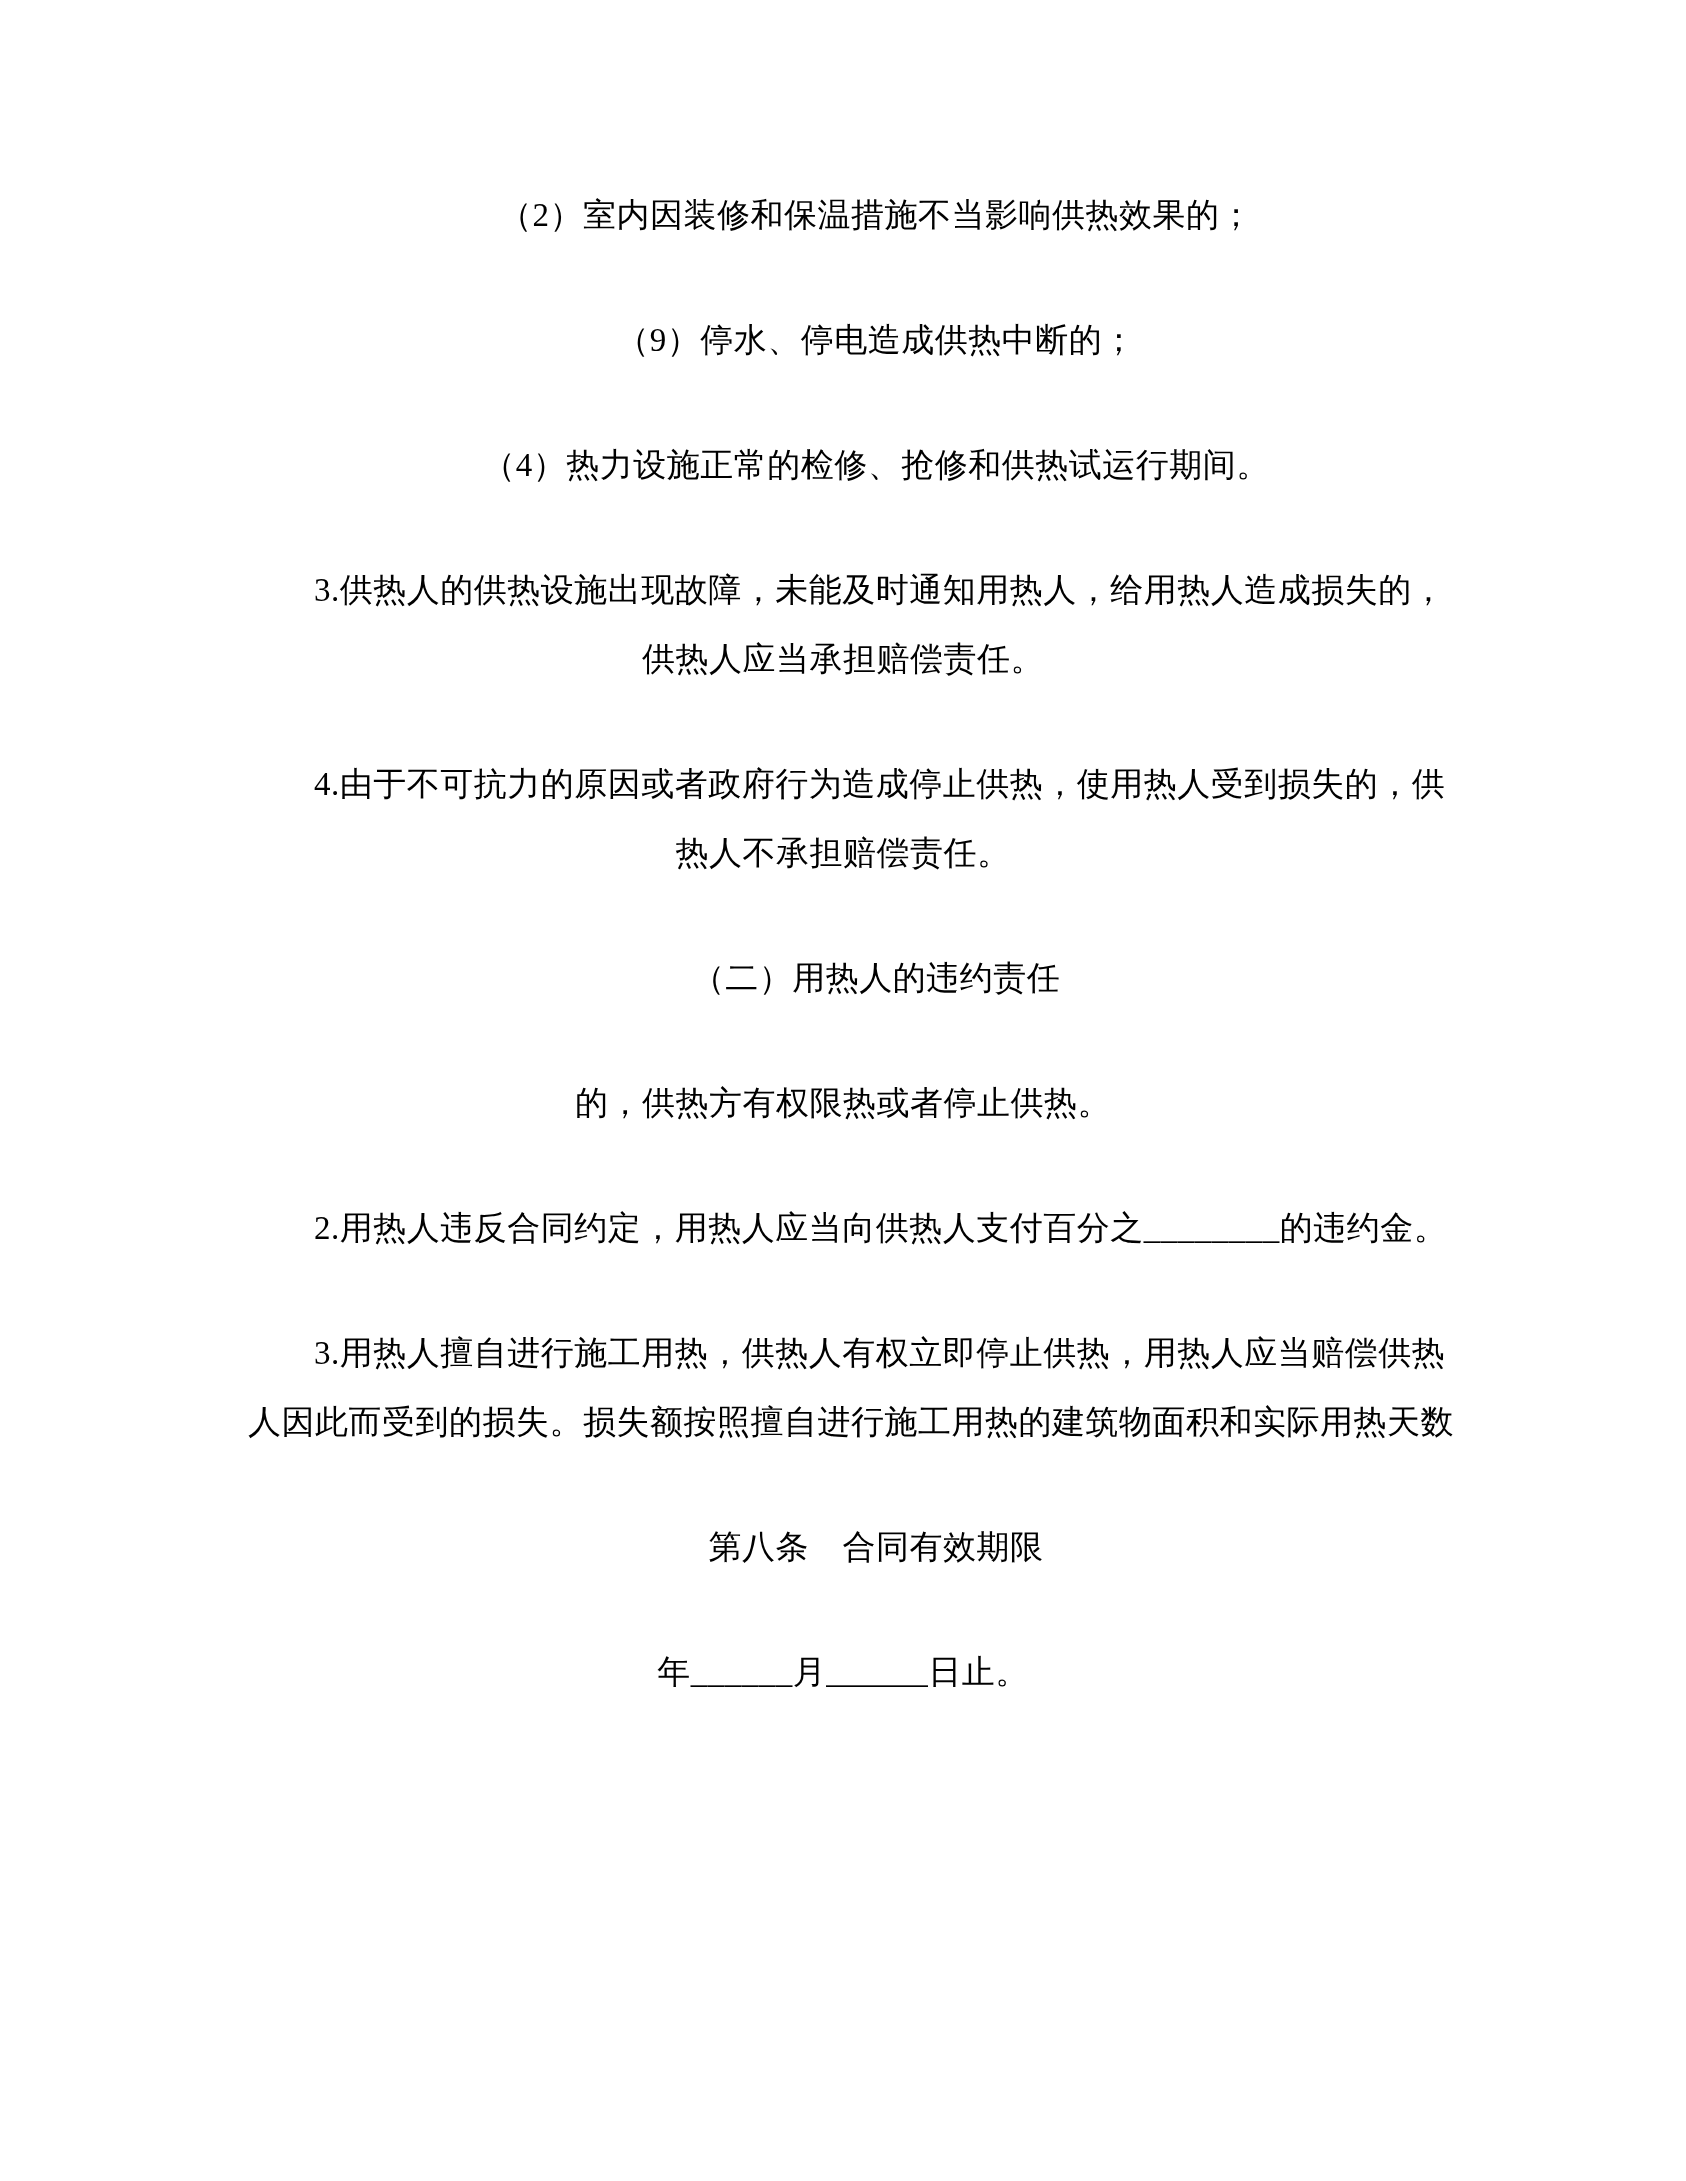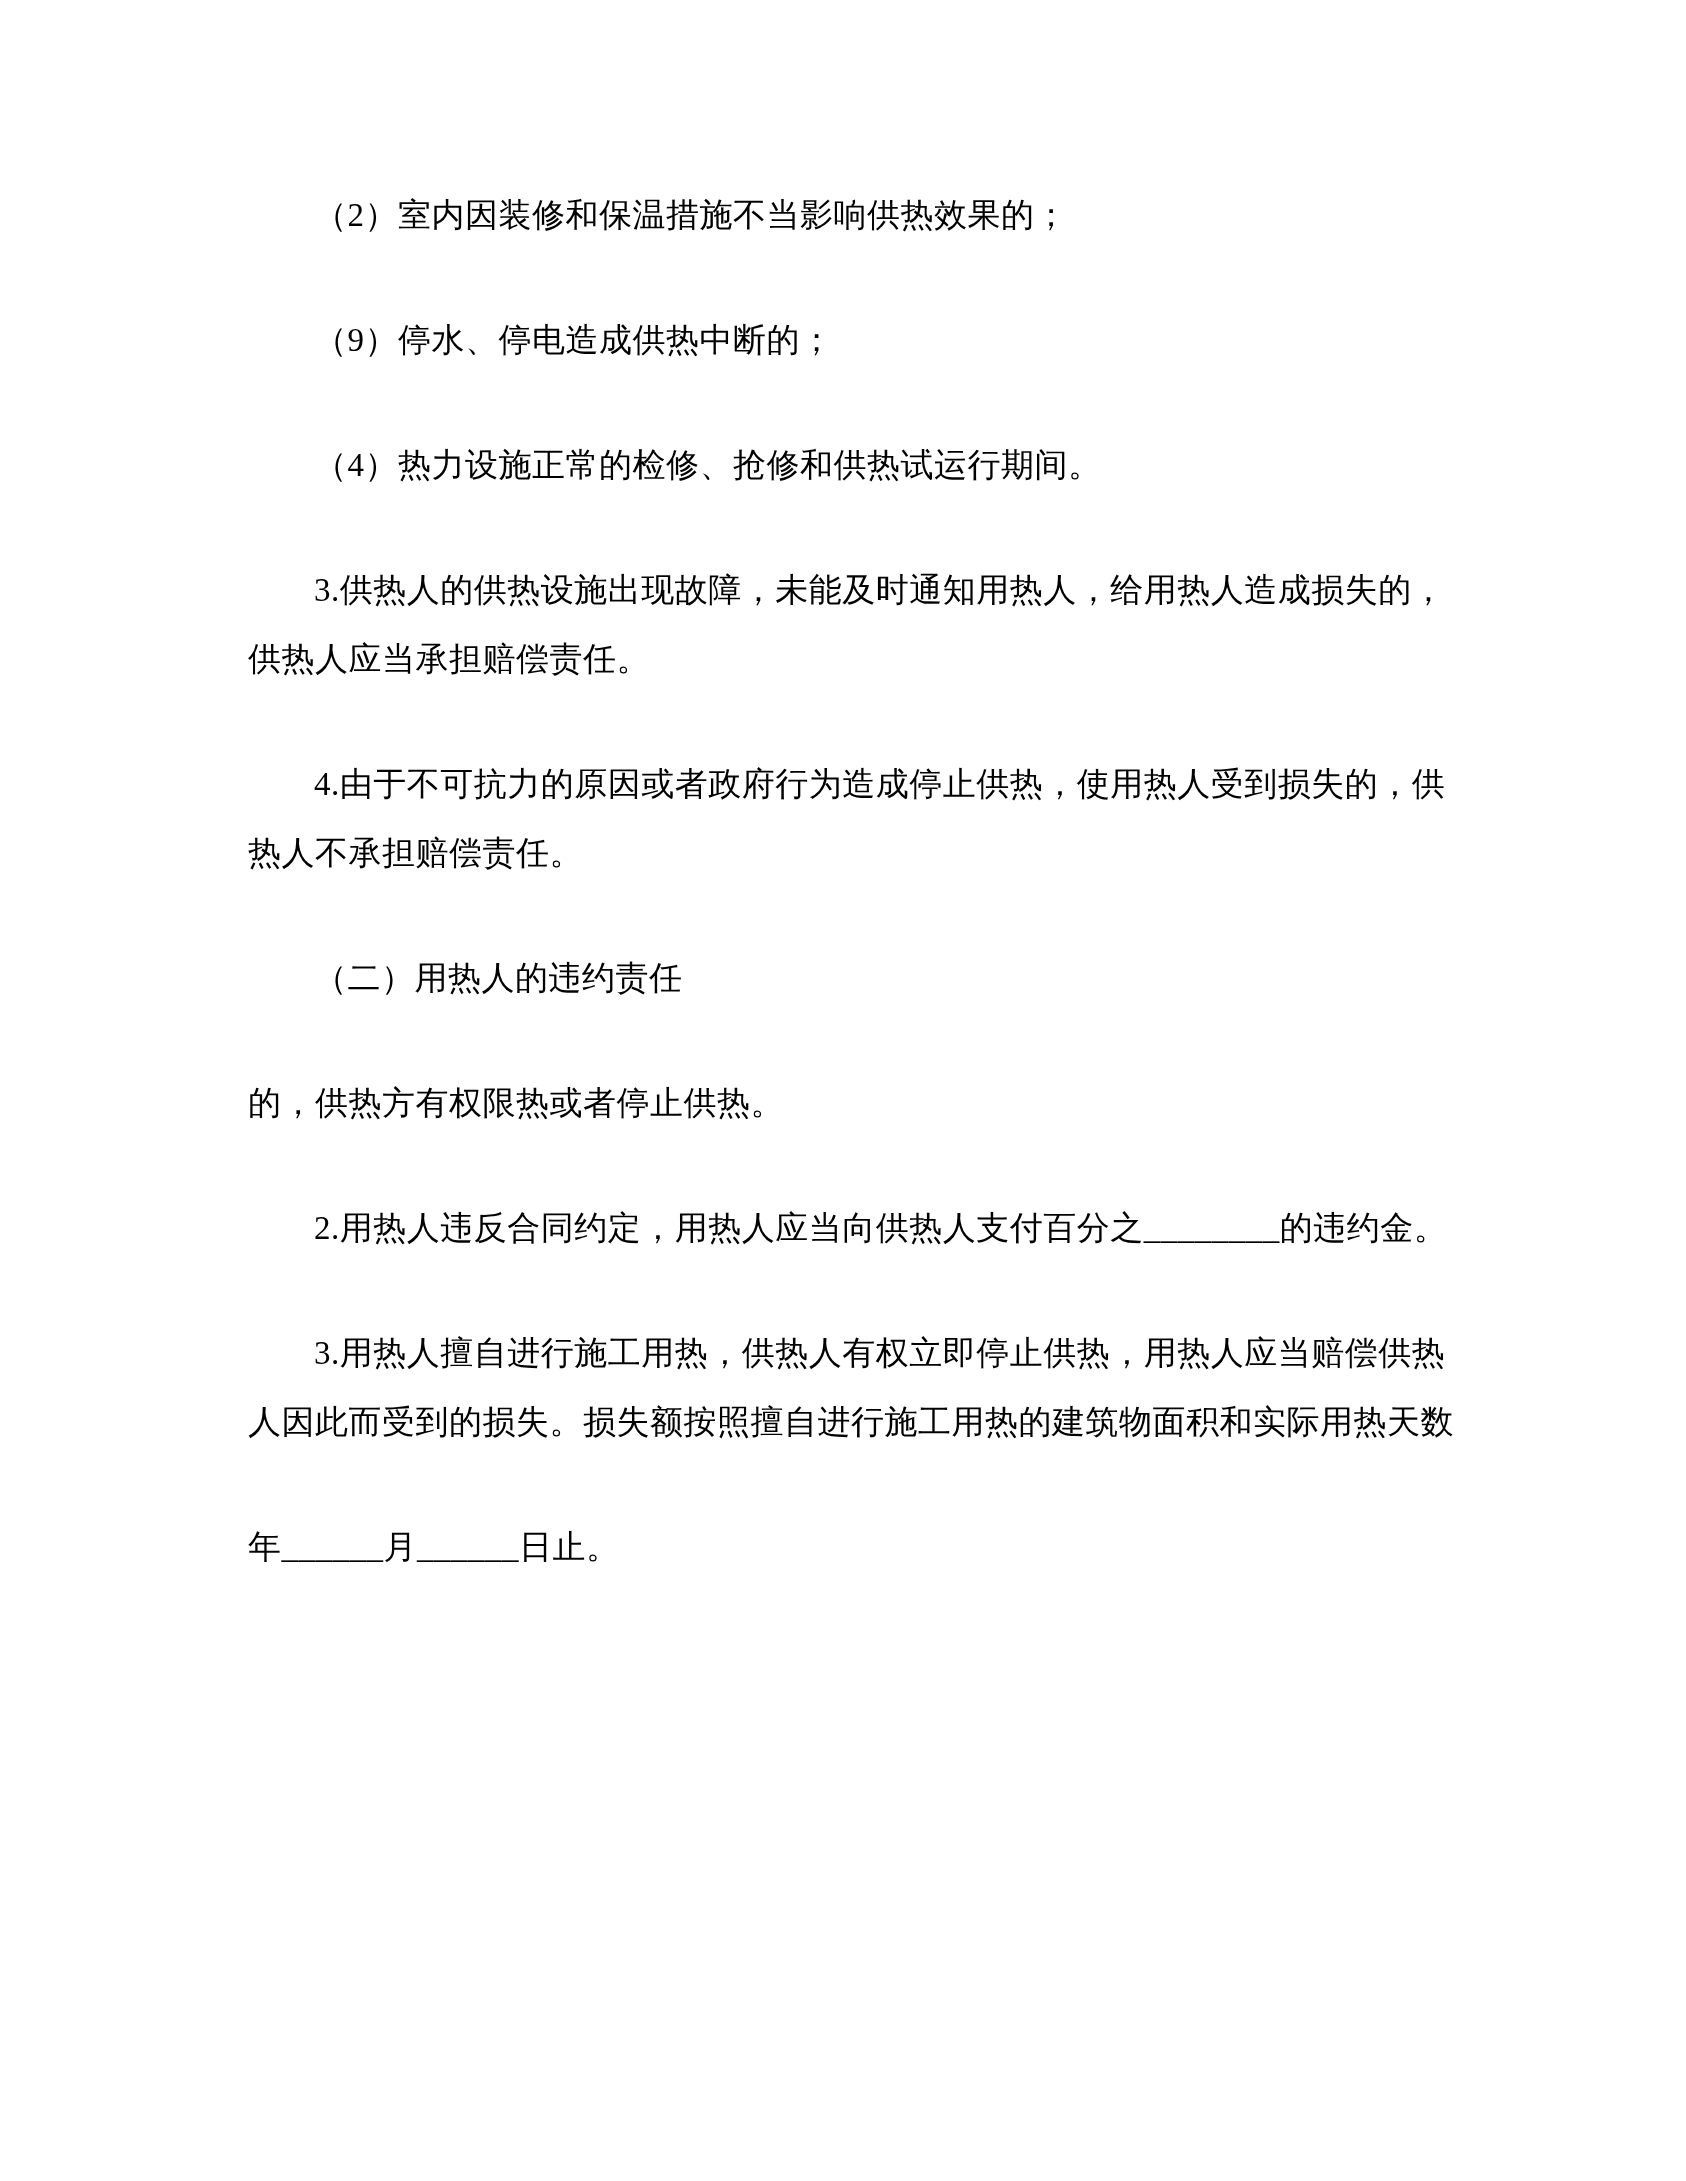--- a/index.html
+++ b/index.html
@@ -1,15 +1,15 @@
 <!DOCTYPE html>
 <html style="font-size:14.7px"><head>
 <meta charset="utf-8">
 <style>
-  * { box-sizing: border-box; }
+  * { box-sizing: border-box; text-align: center; }
   html, body {
     margin: 0;
     padding: 0;
     background: #ffffff;
   }
   .page {
     position: relative;
     width: 1686px;
     height: 2182px;
     background: #ffffff;
@@ -75,20 +75,23 @@
 
     <p class="para">
       <span class="line indent">2.用热人违反合同约定，用热人应当向供热人支付百分之________的违约金。</span>
     </p>
 
     <p class="para">
       <span class="line indent">3.用热人擅自进行施工用热，供热人有权立即停止供热，用热人应当赔偿供热</span>
       <span class="line">人因此而受到的损失。损失额按照擅自进行施工用热的建筑物面积和实际用热天数</span>
     </p>
 
+    <p class="para">
+      <span class="line indent">第八条　合同有效期限</span>
+    </p>
 
     <p class="para">
       <span class="line">年______月______日止。</span>
     </p>
 
   </div>
 </div>
 
 
 </body></html>

